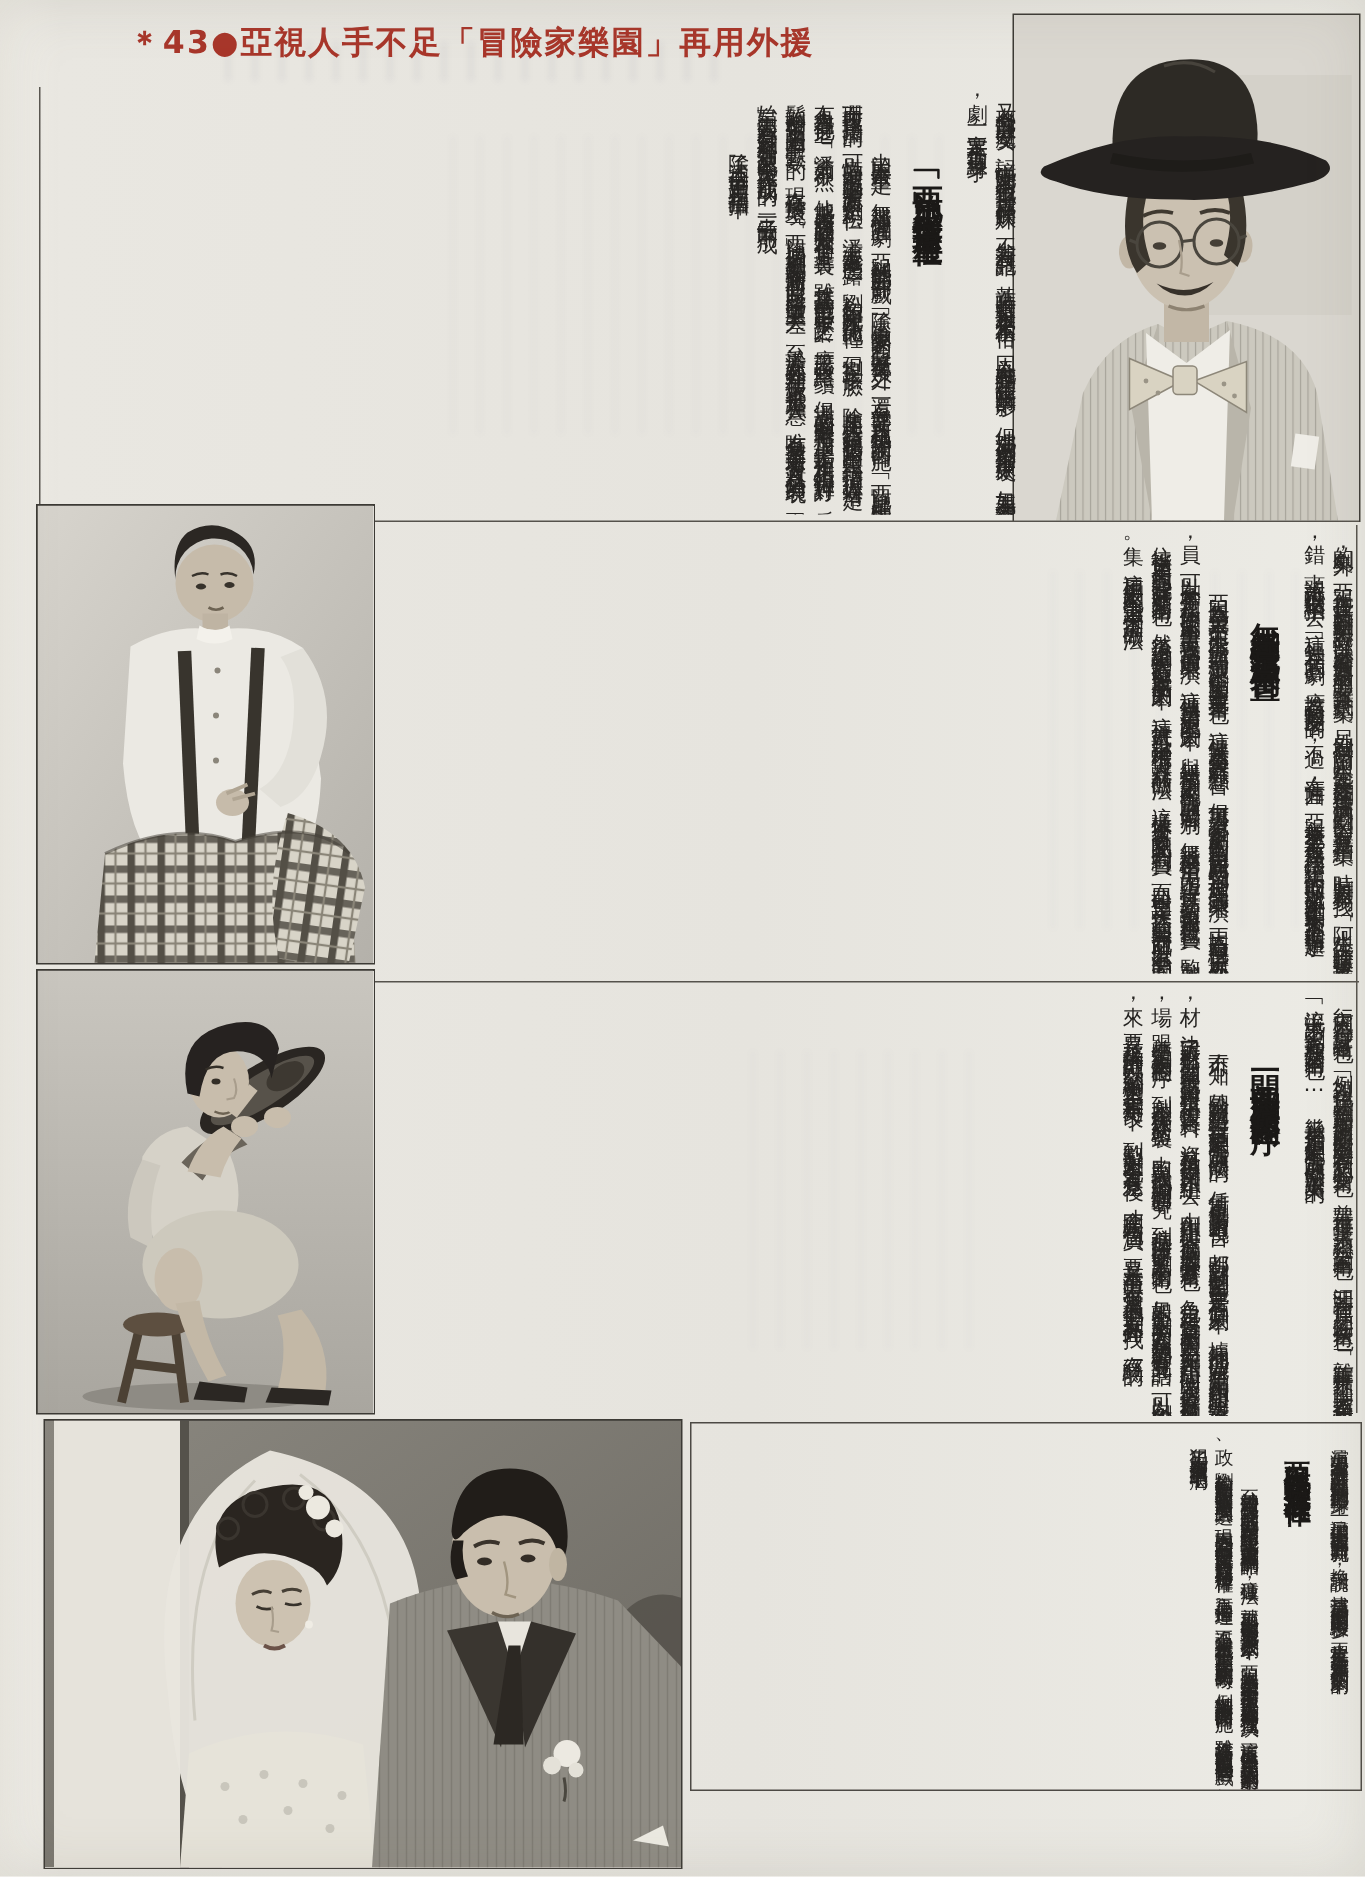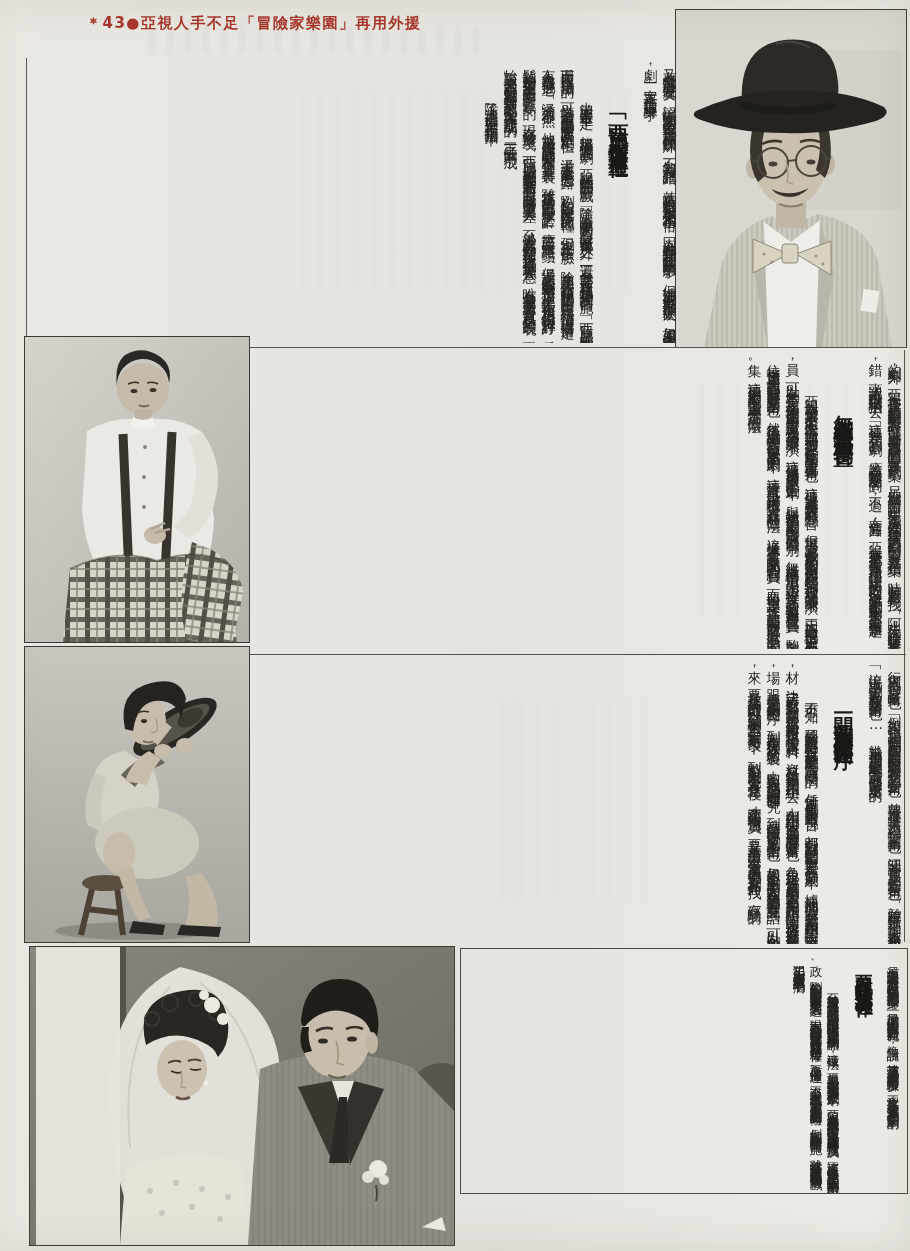--- a/index.html
+++ b/index.html
@@ -10,21 +10,21 @@
         box-shadow:inset 0 0 40px rgba(120,115,100,.18);}
   
   .ghost{position:absolute;pointer-events:none;filter:blur(2px);opacity:.16;
         background:repeating-linear-gradient(90deg,rgba(100,100,125,.35) 0 4px,transparent 4px 18px);}
   .g1{left:150px;top:28px;width:330px;height:26px;opacity:.22;}
   .g2{left:300px;top:90px;width:340px;height:200px;opacity:.08;}
   .g3{left:700px;top:380px;width:180px;height:240px;opacity:.07;}
   .g4{left:500px;top:700px;width:160px;height:200px;opacity:.07;}
 
   .page-header{position:absolute;left:86px;top:14px;
-        font-size:15px;font-weight:bold;letter-spacing:1.5px;
+        font-size:21px;font-weight:bold;letter-spacing:1.5px;
         color:var(--accent_red,#a8362a);white-space:nowrap;}
 
   .vtext{position:absolute;writing-mode:vertical-rl;text-orientation:upright;
         font-size:14px;line-height:19px;letter-spacing:2.2px;
         color:var(--ink,#262422);overflow:hidden;}
   .vtext p{margin:0;}
   .headline{margin:0 12px;font-weight:700;font-size:20px;letter-spacing:3px;
         line-height:1.05;color:#1b1917;}
   .hl1{padding-top:48px;}
   .hl2{padding-top:46px;}

